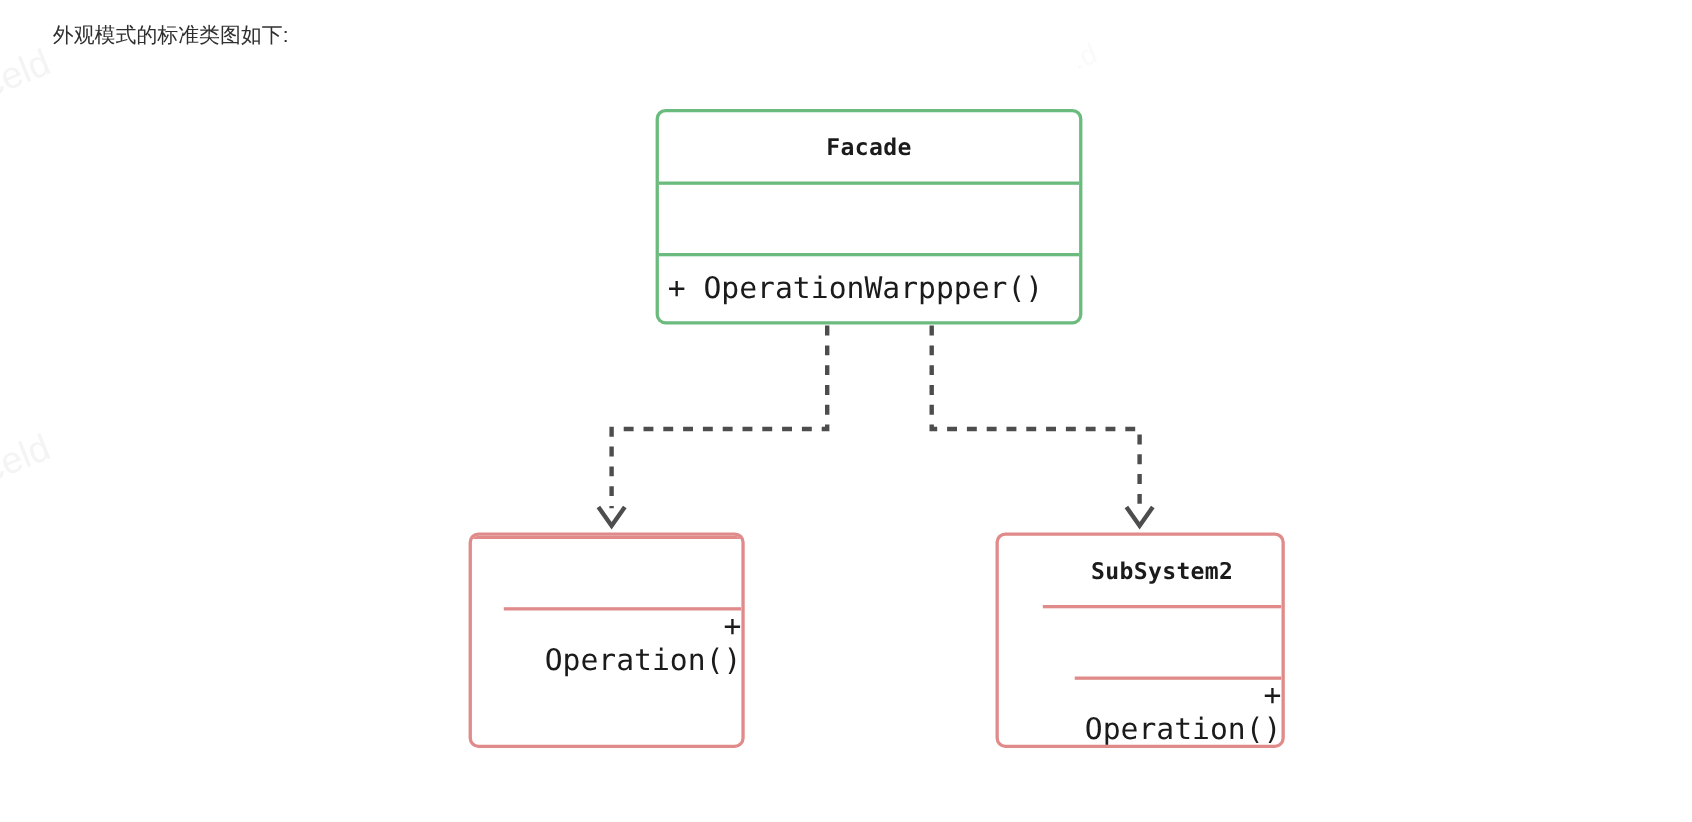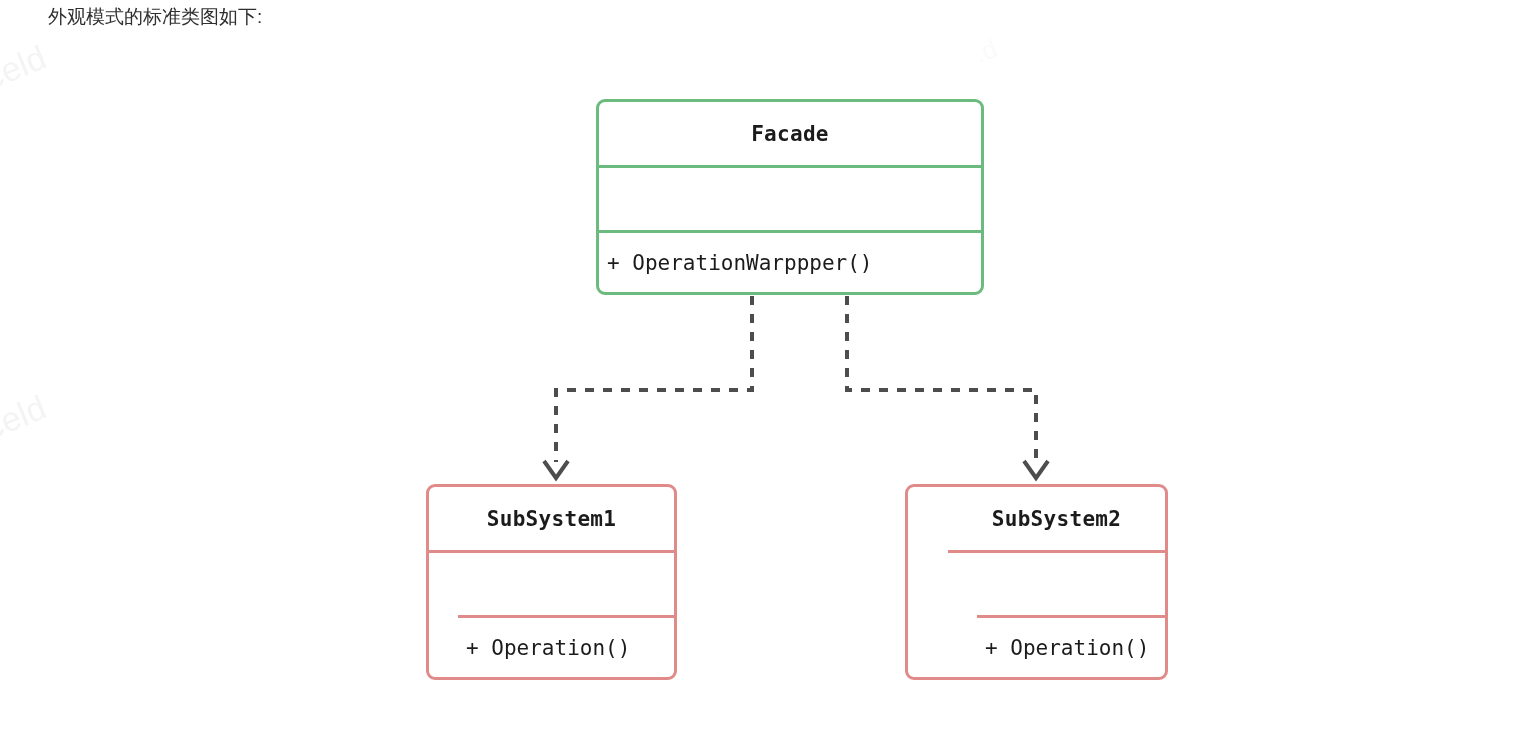--- a/index.html
+++ b/index.html
@@ -13,21 +13,21 @@
     position: relative;
     overflow: hidden;
     font-family: "Liberation Sans", sans-serif;
     -webkit-font-smoothing: antialiased;
   }
 
   
   #page-heading {
     position: absolute;
     left: 48px;
-    top: 0px;
+    top: 16px;
     font-size: 19px;
     line-height: 34px;
     color: #2f2f2f;
     font-family: "Liberation Sans", "DejaVu Sans", sans-serif;
     white-space: nowrap;
   }
 
   
   .watermark {
     position: absolute;
@@ -91,21 +91,21 @@
     letter-spacing: 0.3px;
   }
   .uml-attrs {
     border-top-style: solid;
     border-top-width: 3px;
   }
   .uml-ops {
     border-top-style: solid;
     border-top-width: 3px;
     justify-content: flex-start;
-    font-size: 21px;
+    font-size: 27px;
     padding-left: 8px;
   }
   .green .uml-attrs, .green .uml-ops { border-top-color: #6cbb7e; }
   .red   .uml-attrs, .red   .uml-ops { border-top-color: #e08a8a; }
 
   
   #class-facade {
     left: 596px;
     top: 99px;
     width: 388px;
@@ -154,21 +154,20 @@
     <path d="M 1024,461 L 1036,478 L 1048,461" fill="none" stroke="#4d4d4d" stroke-width="4" stroke-linecap="butt" stroke-linejoin="miter"></path>
   </svg>
 
   <div class="uml-class green" id="class-facade">
     <div class="uml-compartment uml-name">Facade</div>
     <div class="uml-compartment uml-attrs"></div>
     <div class="uml-compartment uml-ops">+ OperationWarppper()</div>
   </div>
 
   <div class="uml-class red" id="class-subsystem1">
-    <div class="uml-compartment uml-name">SubSystem1</div>
     <div class="uml-compartment uml-attrs"></div>
     <div class="uml-compartment uml-ops">+ Operation()</div>
   </div>
 
   <div class="uml-class red" id="class-subsystem2">
     <div class="uml-compartment uml-name">SubSystem2</div>
     <div class="uml-compartment uml-attrs"></div>
     <div class="uml-compartment uml-ops">+ Operation()</div>
   </div>
 

